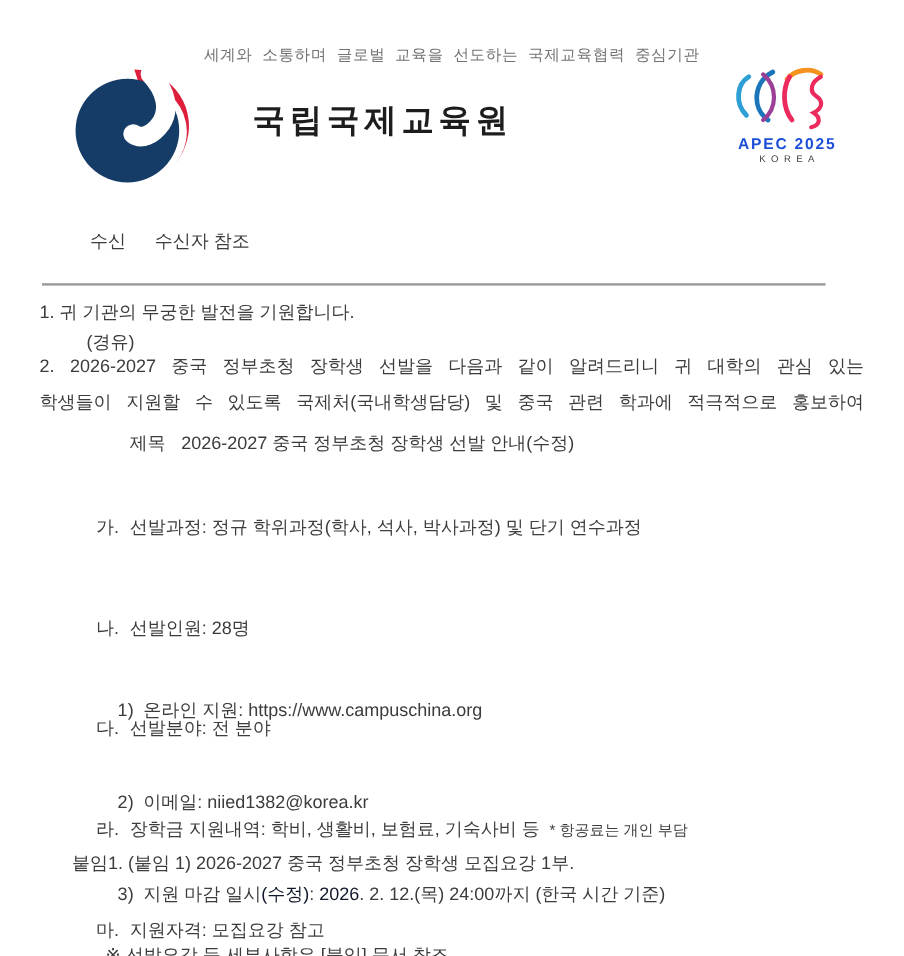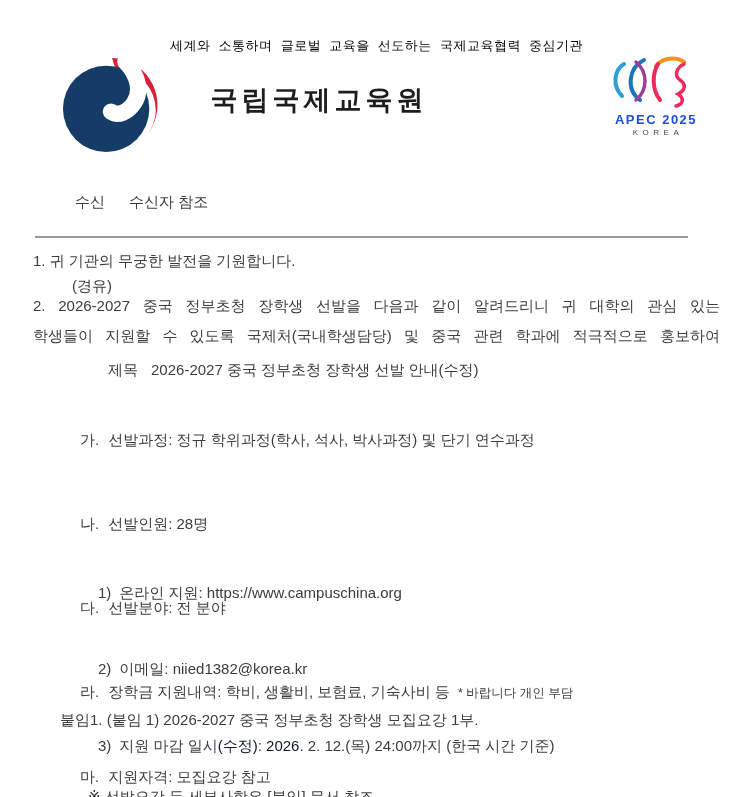--- a/index.html
+++ b/index.html
@@ -4,21 +4,21 @@
 <style>
   html,body{margin:0;padding:0;background:#fff;}
   .page{
     position:relative;width:753px;height:797px;background:#fff;overflow:hidden;
     font-family:"Liberation Sans","DejaVu Sans",sans-serif;
     color:#3c3c3c;font-size:15px;
   }
   .pre{white-space:pre-wrap;}
   
   .slogan{position:absolute;top:37px;left:0;width:753px;text-align:center;
-    font-size:13px;letter-spacing:.5px;word-spacing:4px;color:#000000;}
+    font-size:13px;letter-spacing:.5px;word-spacing:4px;color:#737373;}
   .gov-logo{position:absolute;top:57px;left:62px;width:96px;height:96px;}
   .org-title{position:absolute;top:82px;left:0;width:638px;text-align:center;
     font-size:27px;font-weight:bold;letter-spacing:4px;color:#1d1d1d;}
   .apec{position:absolute;top:56px;left:604px;width:104px;text-align:center;}
   .apec svg{display:block;margin:0 auto;}
   .apec-l1{font-size:13px;font-weight:bold;letter-spacing:1.5px;color:#1d4ed8;margin-top:2px;}
   .apec-l2{font-size:8px;font-weight:normal;letter-spacing:4.5px;color:#454545;margin-top:1px;padding-left:4px;}
   
   .meta{position:absolute;top:160px;left:41px;line-height:28px;}
   .meta-row-recipient{padding-left:9px;}
@@ -104,21 +104,21 @@
     <div class="list-row pre">
       <span class="item-label">가.</span><span>선발과정: 정규 학위과정(학사, 석사, 박사과정) 및 단기 연수과정</span>
     </div>
     <div class="list-row pre">
       <span class="item-label">나.</span><span>선발인원: 28명</span>
     </div>
     <div class="list-row pre">
       <span class="item-label">다.</span><span>선발분야: 전 분야</span>
     </div>
     <div class="list-row pre">
-      <span class="item-label">라.</span><span>장학금 지원내역: 학비, 생활비, 보험료, 기숙사비 등</span><span class="small-note">* 바랍니다 개인 부담</span>
+      <span class="item-label">라.</span><span>장학금 지원내역: 학비, 생활비, 보험료, 기숙사비 등</span><span class="small-note">* 항공료는 개인 부담</span>
     </div>
     <div class="list-row pre">
       <span class="item-label">마.</span><span>지원자격: 모집요강 참고</span>
     </div>
 
   </div>
 
   <div class="subs">
     <div class="sub-row pre">
       <span class="sub-label">1)</span><span>온라인 지원: https://www.campuschina.org</span>

